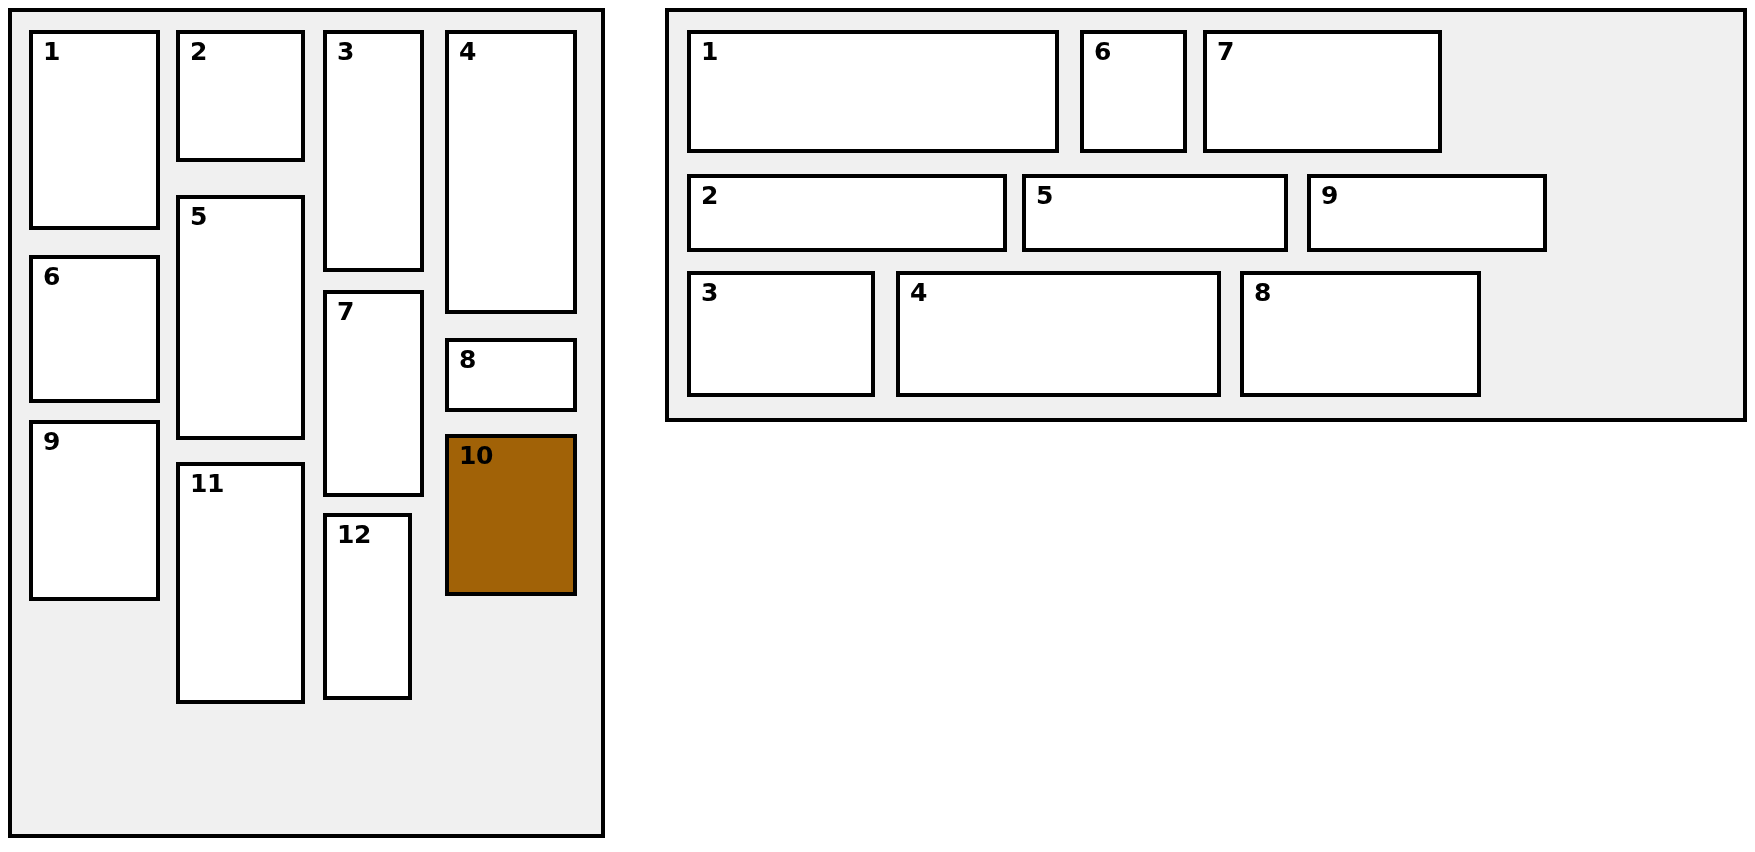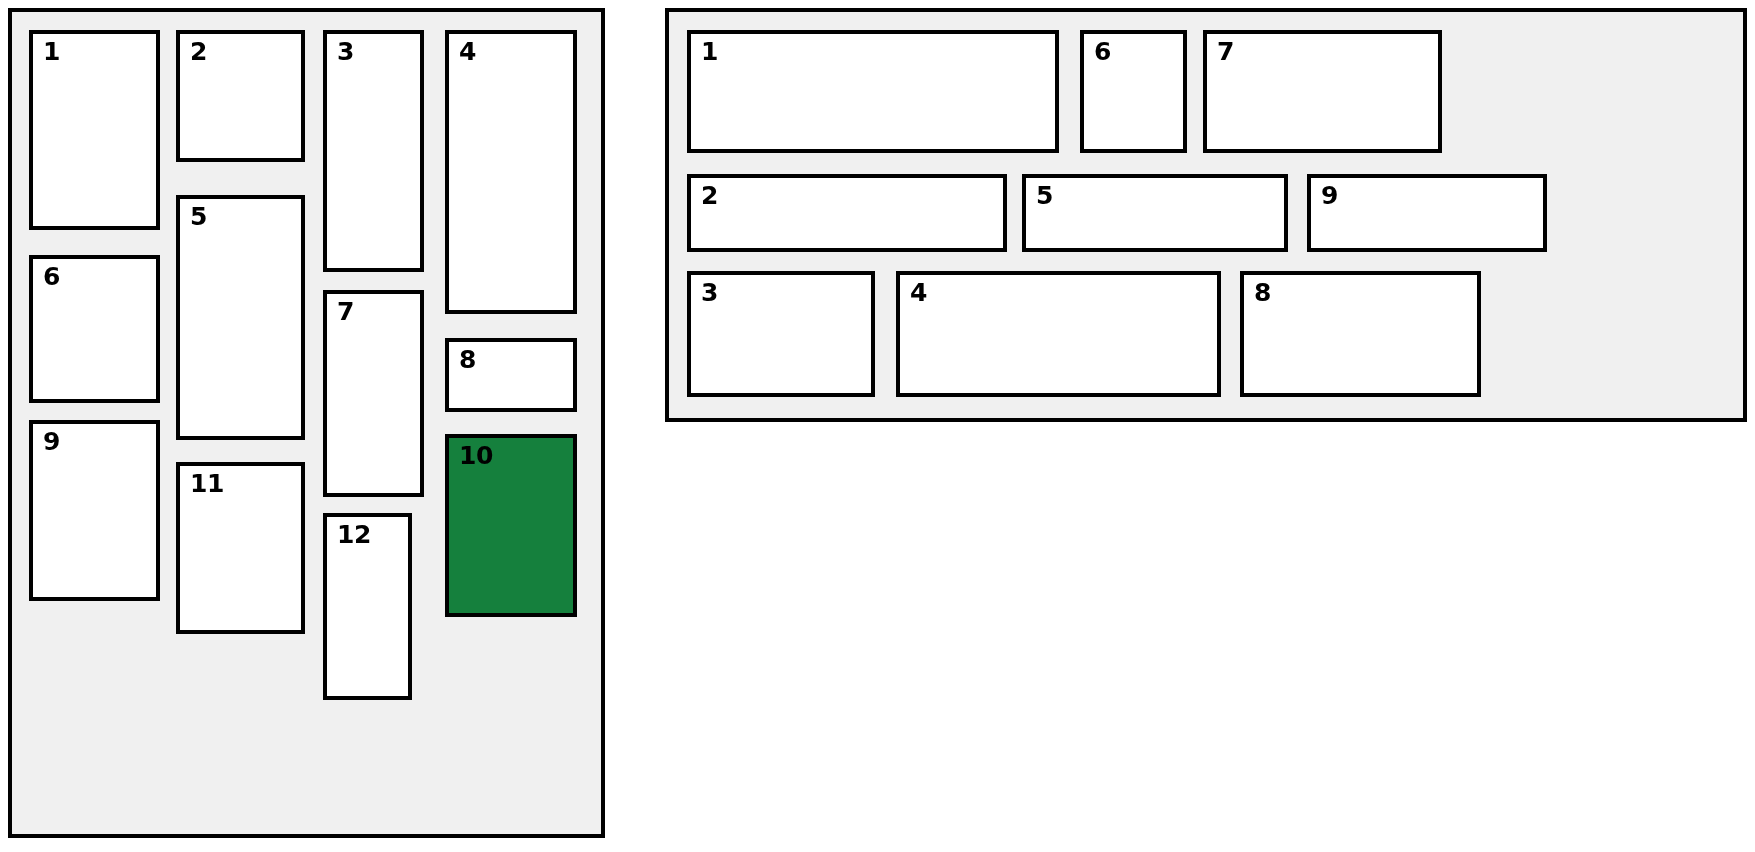--- a/index.html
+++ b/index.html
@@ -77,24 +77,24 @@
     </div>
     <div class="box" style="left: 323px; top: 290px; width: 101px; height: 207px; background: rgb(255, 255, 255); border-color: rgb(0, 0, 0);">
       <span class="box-label">7</span>
     </div>
     <div class="box" style="left: 445px; top: 338px; width: 132px; height: 74px; background: rgb(255, 255, 255); border-color: rgb(0, 0, 0);">
       <span class="box-label">8</span>
     </div>
     <div class="box" style="left: 29px; top: 420px; width: 131px; height: 181px; background: rgb(255, 255, 255); border-color: rgb(0, 0, 0);">
       <span class="box-label">9</span>
     </div>
-    <div class="box" style="left: 445px; top: 434px; width: 132px; height: 183px; background: #15803d; border-color: rgb(0, 0, 0); text-align: center;">
+    <div class="box" style="left: 445px; top: 434px; width: 132px; height: 162px; background: #a16207; border-color: rgb(0, 0, 0); text-align: center;">
       <span class="box-label">10</span>
     </div>
-    <div class="box" style="left: 176px; top: 462px; width: 129px; height: 172px; background: rgb(255, 255, 255); border-color: rgb(0, 0, 0); text-decoration: underline;">
+    <div class="box" style="left: 176px; top: 462px; width: 129px; height: 242px; background: rgb(255, 255, 255); border-color: rgb(0, 0, 0); text-decoration: underline;">
       <span class="box-label">11</span>
     </div>
     <div class="box" style="left: 323px; top: 513px; width: 89px; height: 187px; background: rgb(255, 255, 255); border-color: rgb(0, 0, 0);">
       <span class="box-label">12</span>
     </div>
     <div class="panel" style="left: 665px; top: 8px; width: 1082px; height: 414px; background: rgb(240, 240, 240); border-color: rgb(0, 0, 0);"></div>
     <div class="box" style="left: 687px; top: 30px; width: 372px; height: 123px; background: rgb(255, 255, 255); border-color: rgb(0, 0, 0);">
       <span class="box-label">1</span>
     </div>
     <div class="box" style="left: 687px; top: 174px; width: 320px; height: 78px; background: rgb(255, 255, 255); border-color: rgb(0, 0, 0);">

